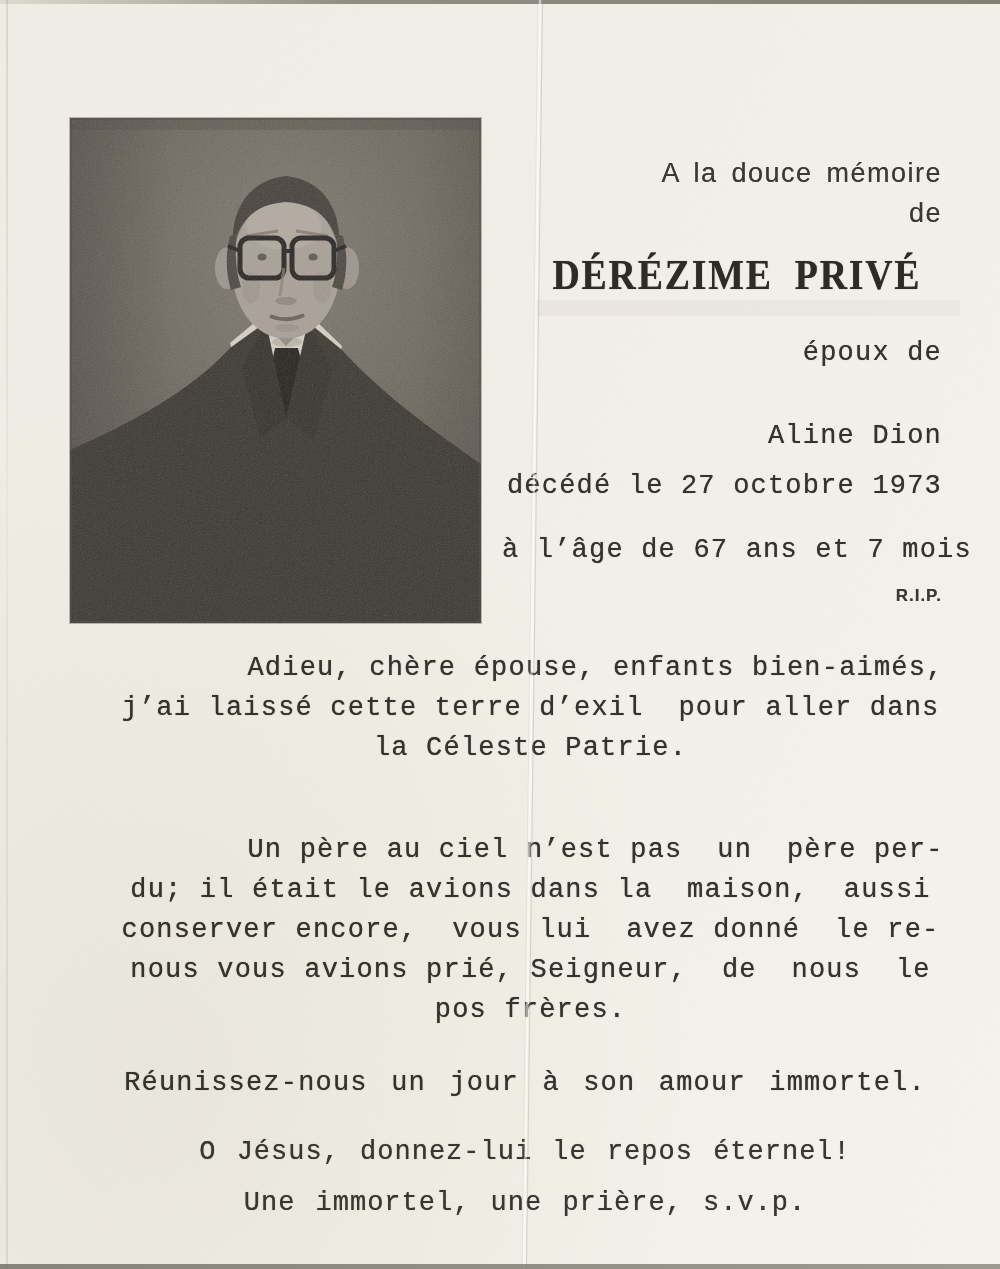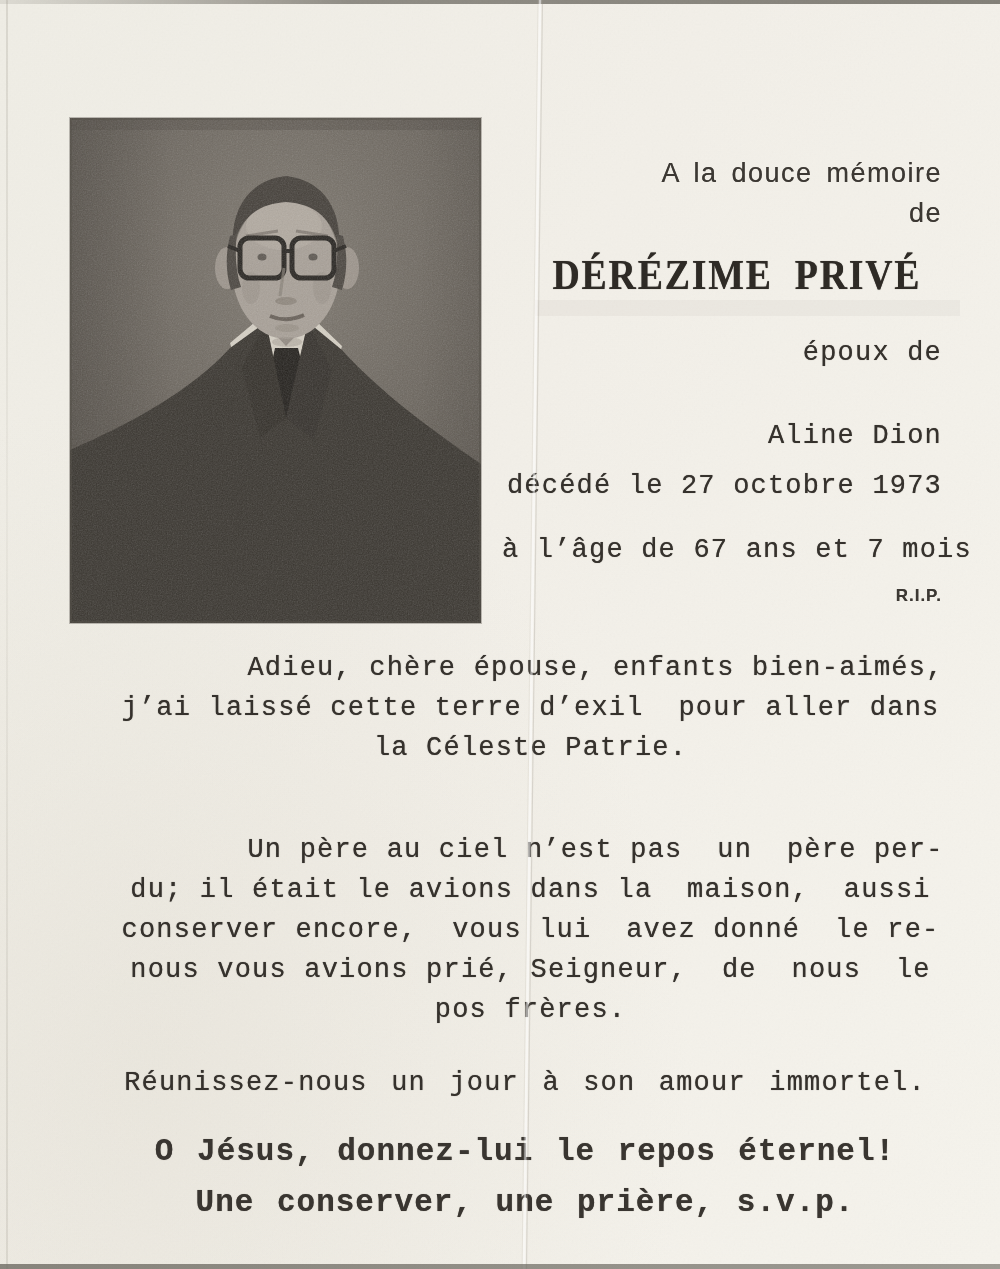--- a/index.html
+++ b/index.html
@@ -67,22 +67,22 @@
   .para { position:absolute; left:108px; width:845px; }
   .para .line {
     white-space:pre; height:40px; line-height:40px;
     font-size:27px; letter-spacing:1.2px;
     color:#332f2a; text-shadow:0 0 0.8px rgba(51,47,42,0.8);text-align:center;
   }
   .para .line:first-child { padding-left:130px; }
   .closing { position:absolute; left:100px; width:850px; text-align:center; white-space:pre; }
   .closing.big { font-size:27px; line-height:40px; letter-spacing:1.2px; word-spacing:6px;
     color:#332f2a; text-shadow:0 0 0.8px rgba(51,47,42,0.8);margin-top:16px; }
-  .closing.small { font-size:31px; line-height:36px; letter-spacing:1px; word-spacing:3px;
-    color:#373piece330-2e;font-weight:bold; }
+  .closing.small { font-size:27px; line-height:36px; letter-spacing:1px; word-spacing:3px;
+    color:#373piece330-2e; }
   .closing.small { color:#37332e; text-shadow:0 0 0.7px rgba(55,51,46,0.75); }
 </style>
 </head>
 <body>
 
 <div class="card">
 
   <div class="scan-edge-top"></div>
   <div class="paper-left-edge"></div>
 
@@ -175,21 +175,21 @@
   <div class="para" style="top:830px">
     <div class="line">Un père au ciel n’est pas  un  père per-</div>
     <div class="line">du; il était le avions dans la  maison,  aussi</div>
     <div class="line">conserver encore,  vous lui  avez donné  le re-</div>
     <div class="line">nous vous avions prié, Seigneur,  de  nous  le</div>
     <div class="line">pos frères.</div>
   </div>
 
   <div class="closing big" style="top:1047px">Réunissez-nous un jour à son amour immortel.</div>
   <div class="closing small" style="top:1134px">O Jésus, donnez-lui le repos éternel!</div>
-  <div class="closing small" style="top:1185px">Une conserver, une prière, s.v.p.</div>
+  <div class="closing small" style="top:1185px">Une immortel, une prière, s.v.p.</div>
 
   <svg class="overlay" width="1000" height="1269" viewBox="0 0 1000 1269">
     <defs>
       <filter id="paperNoise" x="0" y="0" width="100%" height="100%">
         <feTurbulence type="fractalNoise" baseFrequency="0.5" numOctaves="2" stitchTiles="stitch"></feTurbulence>
         <feColorMatrix type="saturate" values="0"></feColorMatrix>
       </filter>
     </defs>
     <rect width="1000" height="1269" filter="url(#paperNoise)" opacity="0.035"></rect>
     <rect x="535" y="300" width="425" height="16" fill="#8d8579" opacity="0.07"></rect>

